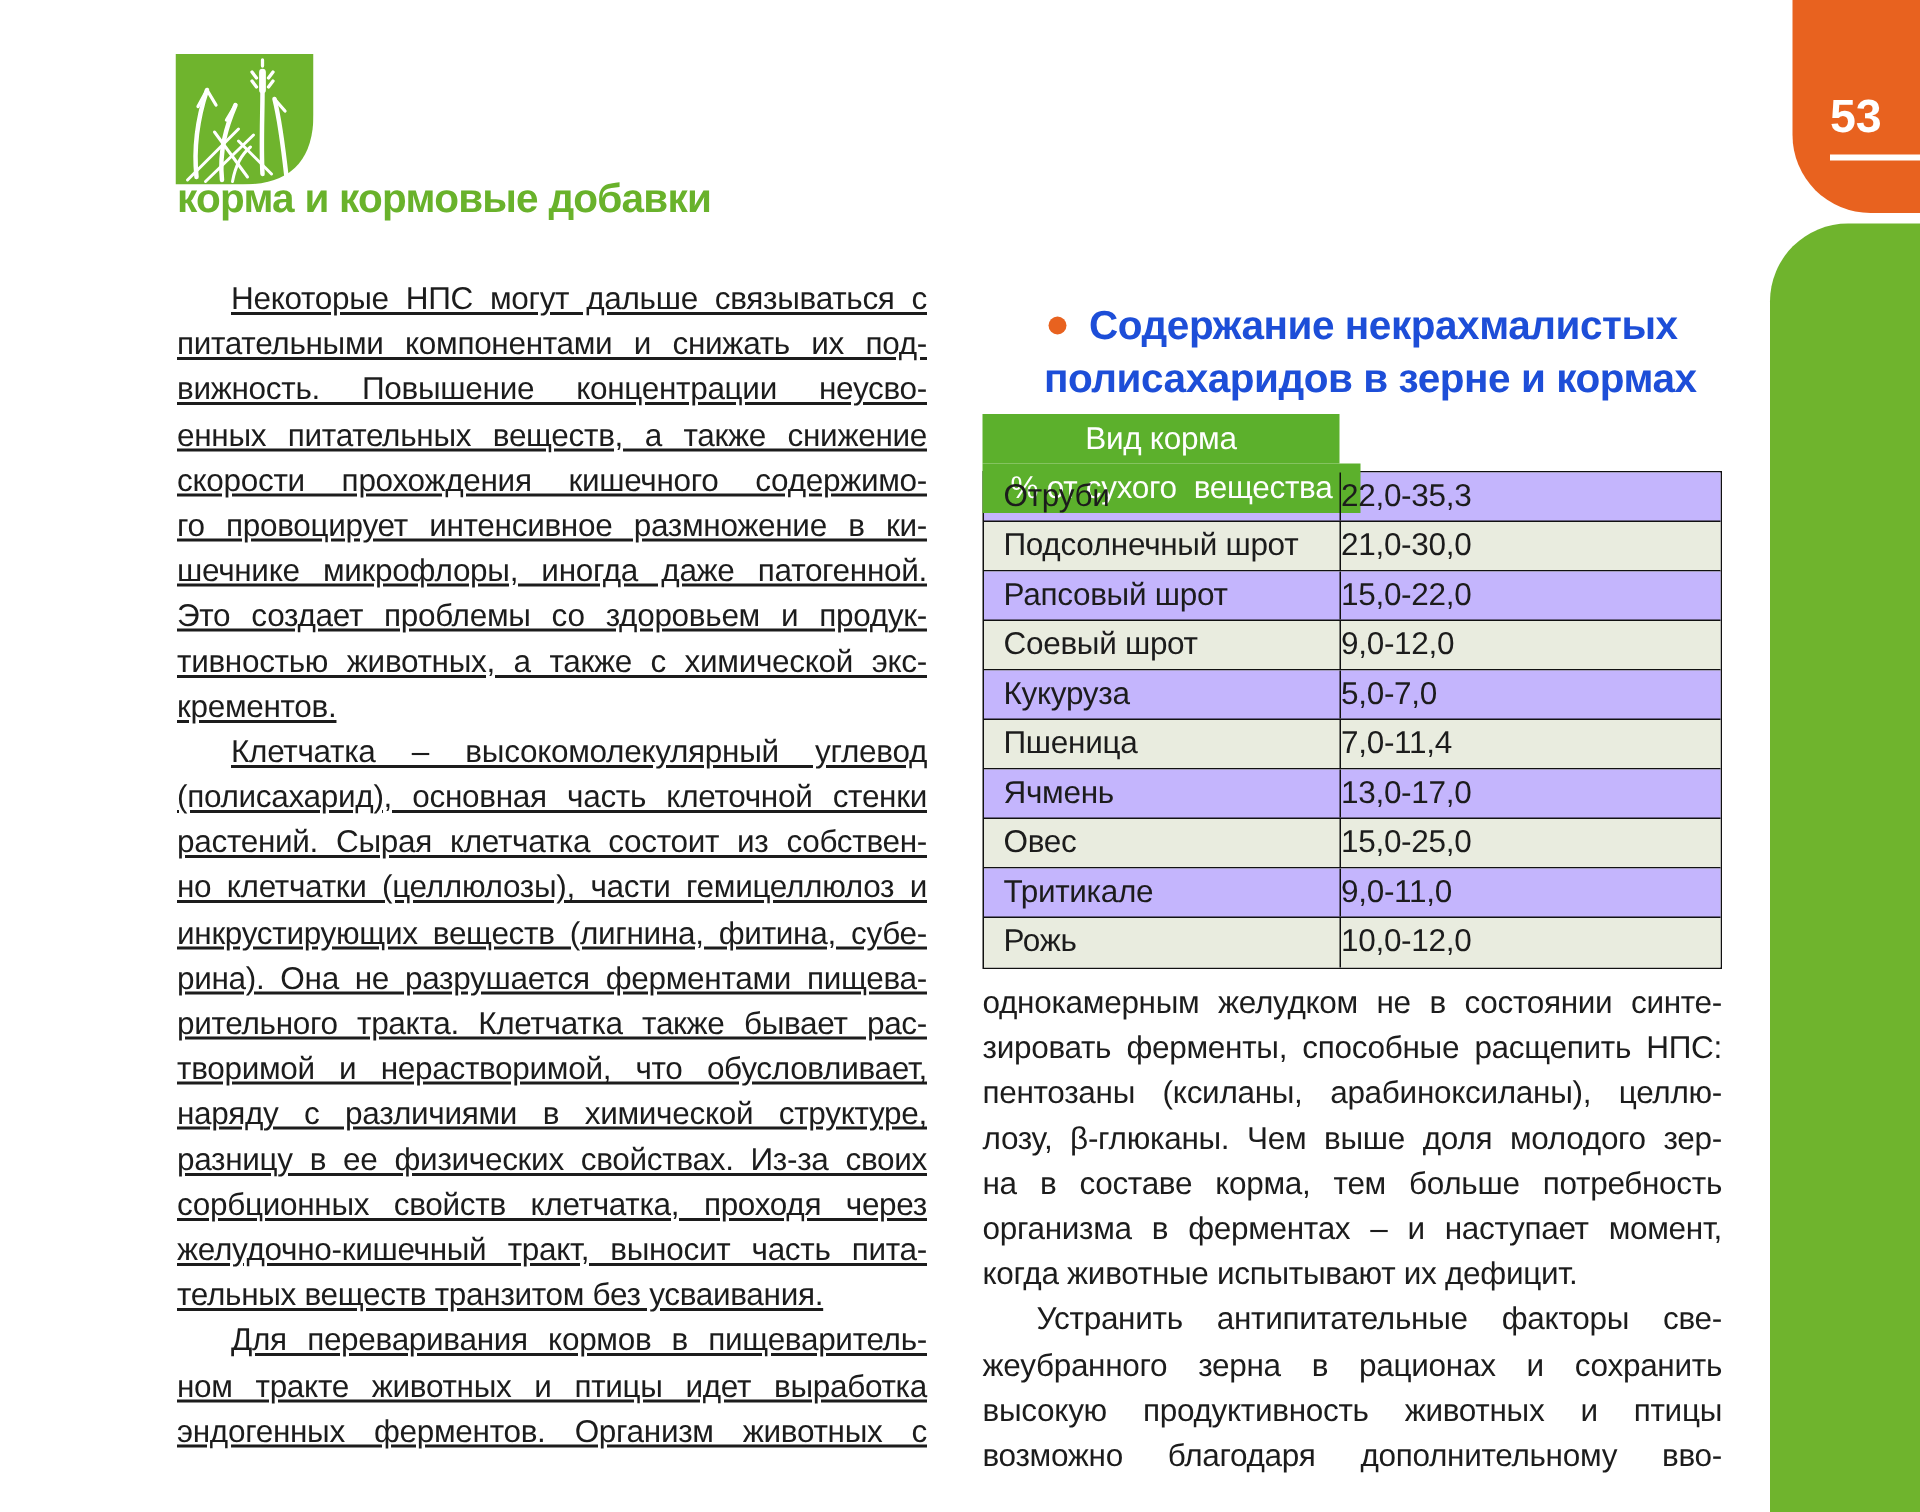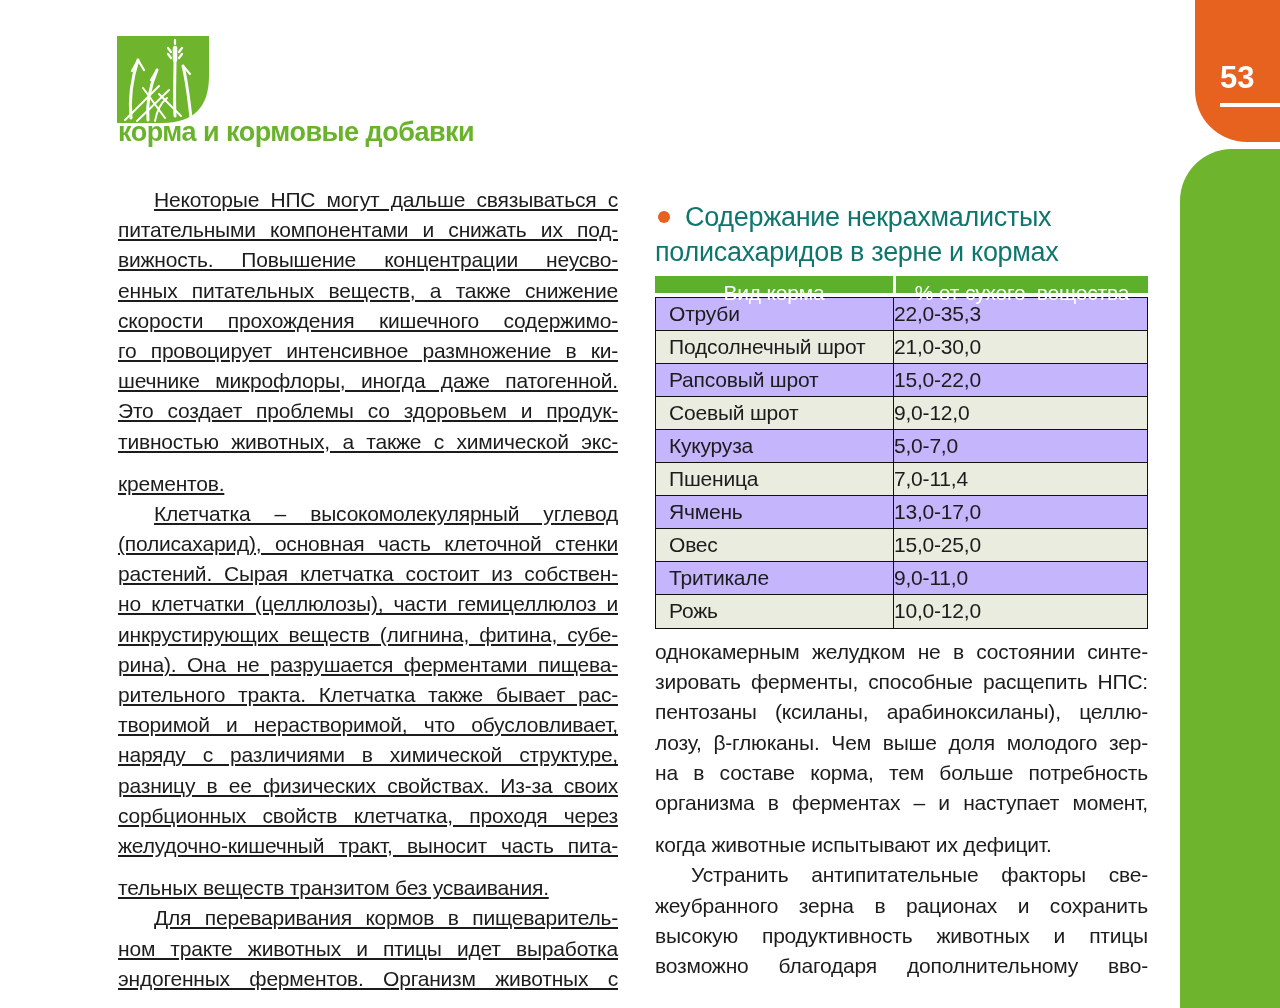--- a/index.html
+++ b/index.html
@@ -31,33 +31,33 @@
     position:absolute;left:118px;top:117px;
     color:#69B22B;font-weight:bold;font-size:27px;letter-spacing:-0.5px;
   }
   
   .col-left{position:absolute;left:118px;top:185px;width:500px;text-decoration:underline;}
   .col-right{position:absolute;left:655px;top:200px;width:493px;}
   .ln{
     font-size:21px;line-height:30.2px;letter-spacing:-0.2px;
     text-align:justify;text-align-last:justify;height:30.2px;
   }
-  .endl{text-align:left;text-align-last:left;margin-top:12px;}
+  .endl{text-align:left;text-align-last:left;}
   .ind{text-indent:36px;}
   
-  .rc-heading{position:relative;color:#0f766e;font-weight:normal;}
+  .rc-heading{position:relative;color:#1d4ed8;font-weight:bold;margin-left:41px;}
   .rc-h-line{font-size:27px;line-height:35px;letter-spacing:-0.3px;}
   .rc-h-line.first{padding-left:30px;}
   .bullet{
     position:absolute;left:3px;top:11px;width:12px;height:12px;
     border-radius:50%;background:#E8621F;
   }
   
   .tbl{margin-top:6px;width:493px;}
-  .tbl-head{display:flex;height:17px;}
+  .tbl-head{display:flex;height:34px;flex-direction:column;}
   .tbl-head .hc{
     background:#5CB02C;color:#ffffff;font-size:21px;line-height:33px;
     text-align:center;white-space:pre;letter-spacing:-0.2px;
   }
   .hc.c1{width:238px;margin-right:3px;}
   .hc.c2{width:252px;}
   .tbl-body{
     margin-top:4px;border:1.5px solid #111111;width:493px;box-sizing:border-box;
   }
   .trow{display:flex;height:33px;box-sizing:border-box;border-bottom:1.5px solid #111111;background:#c4b5fd;}

